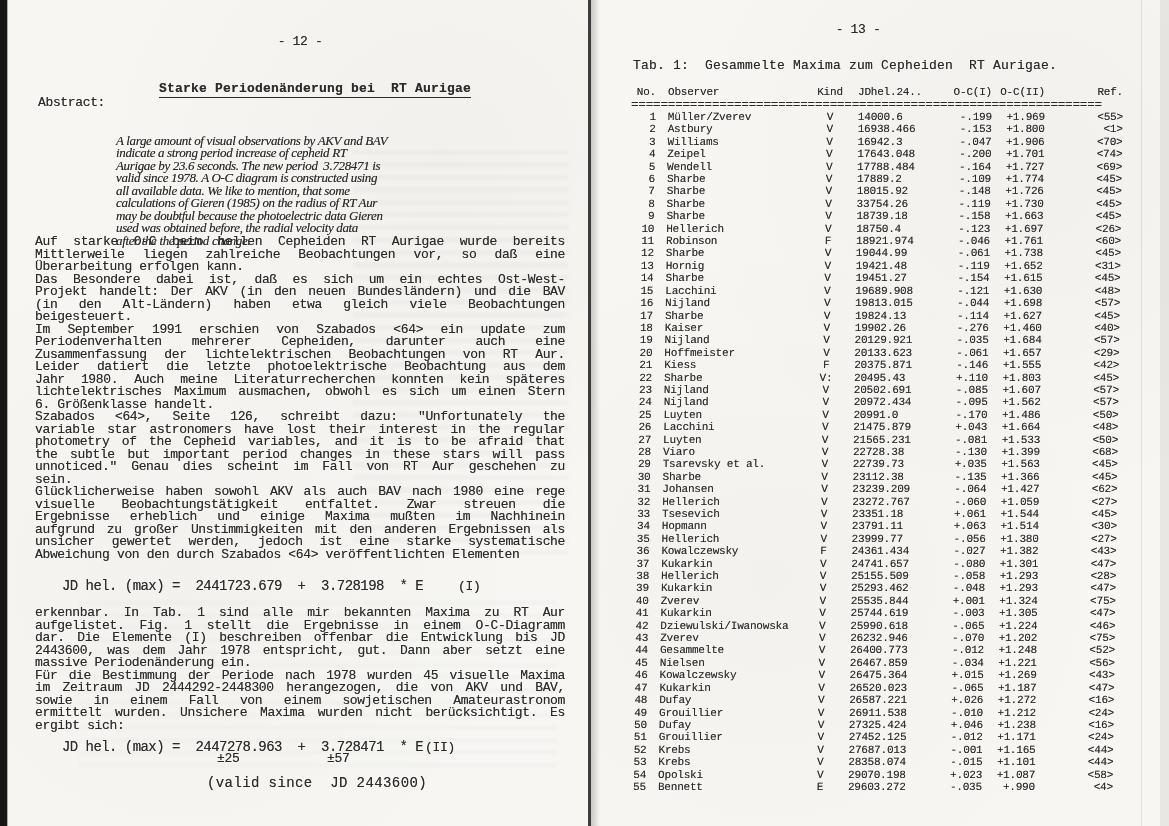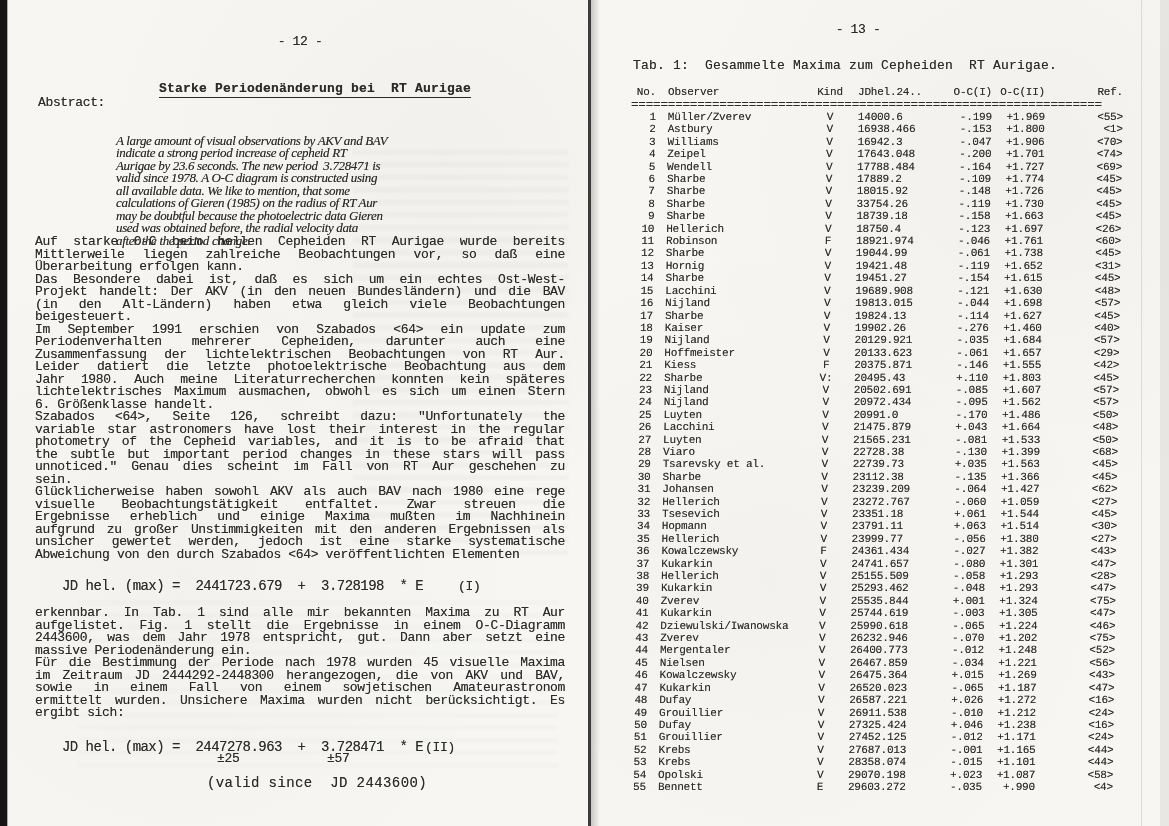--- a/index.html
+++ b/index.html
@@ -126,20 +126,21 @@
 
   <div class="eqrow" id="eq1">
     <span class="eqtext">JD hel. (max) =  2441723.679  +  3.728198  * E</span>
     <span class="eqlabel">(I)</span>
   </div>
 
   <div class="bodyblock" id="body2">
 
   <div class="bline jl">erkennbar. In Tab. 1 sind alle mir bekannten Maxima zu RT  Aur</div>
       <div class="bline jl">aufgelistet.  Fig. 1  stellt die Ergebnisse in einem O-C-Diagramm</div>
+      <div class="bline jl">dar. Die Elemente (I) beschreiben offenbar die Entwicklung bis JD</div>
       <div class="bline jl">2443600, was dem Jahr 1978 entspricht, gut. Dann aber setzt eine</div>
       <div class="bline">massive Periodenänderung ein.</div>
       <div class="bline jl">Für die Bestimmung der Periode nach 1978 wurden 45 visuelle Maxima</div>
       <div class="bline jl">im Zeitraum JD 2444292-2448300 herangezogen, die von AKV und BAV,</div>
       <div class="bline jl">sowie in einem Fall von einem sowjetischen Amateurastronom</div>
       <div class="bline jl">ermittelt wurden. Unsichere Maxima wurden nicht berücksichtigt. Es</div>
       <div class="bline">ergibt sich:</div>
     </div>
 
   <div class="eqrow" id="eq2">
@@ -555,21 +556,21 @@
       <span class="c c-no">43</span>
       <span class="c c-obs">Zverev</span>
       <span class="c c-kind">V</span>
       <span class="c c-jd">26232.946</span>
       <span class="c c-oc1">-.070</span>
       <span class="c c-oc2">+1.202</span>
       <span class="c c-ref">&lt;75&gt;</span>
     </div>
       <div class="trow">
       <span class="c c-no">44</span>
-      <span class="c c-obs">Mergentaler</span>
+      <span class="c c-obs">Gesammelte</span>
       <span class="c c-kind">V</span>
       <span class="c c-jd">26400.773</span>
       <span class="c c-oc1">-.012</span>
       <span class="c c-oc2">+1.248</span>
       <span class="c c-ref">&lt;52&gt;</span>
     </div>
       <div class="trow">
       <span class="c c-no">45</span>
       <span class="c c-obs">Nielsen</span>
       <span class="c c-kind">V</span>

